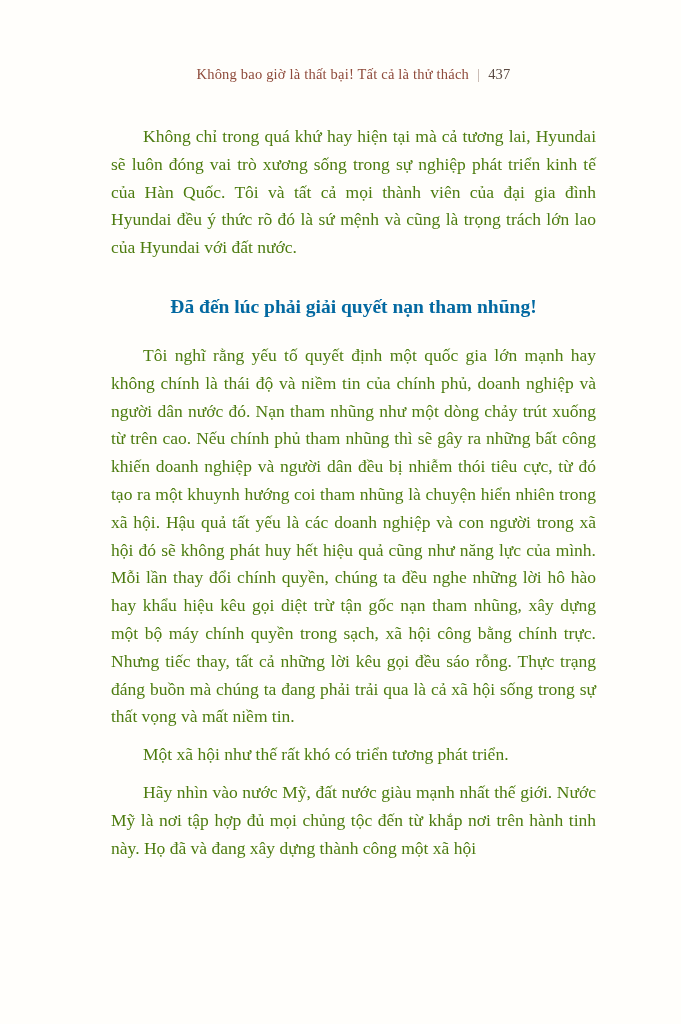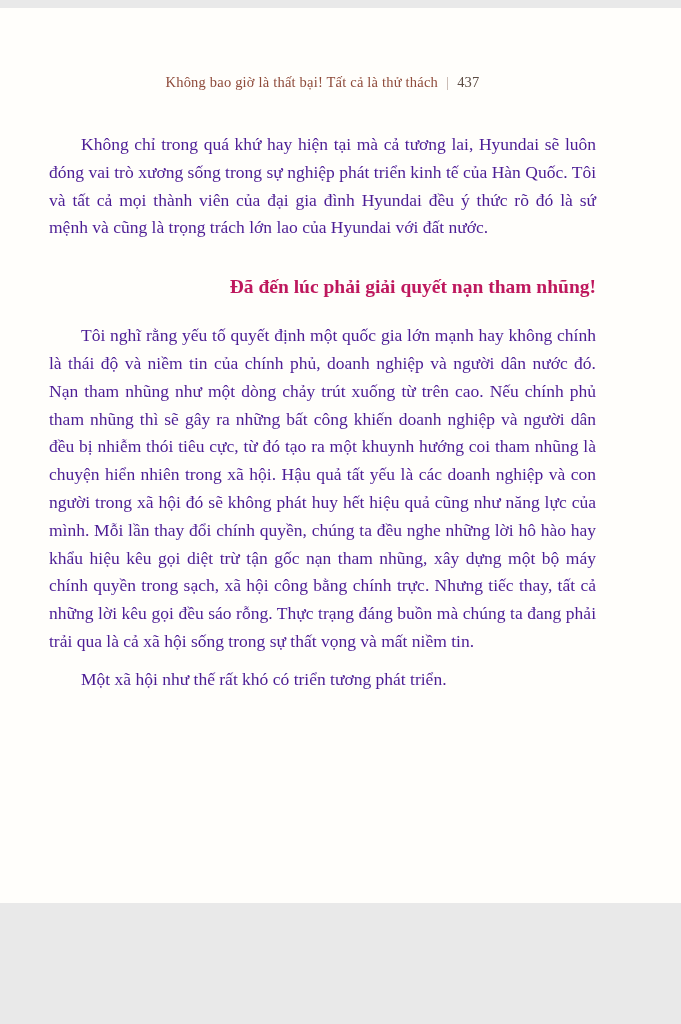--- a/index.html
+++ b/index.html
@@ -2,25 +2,25 @@
 <html><head>
 <meta charset="utf-8">
 <style>
   html, body {
     margin: 0;
     padding: 0;
     background: #e9e9e9;
   }
   .page {
     width: 681px;
-    height: 895px;
-    margin: 8px auto;
+    height: 1024px;
+    margin: 0 auto;
     background: #fffefb;
     box-sizing: border-box;
-    padding: 66px 85px 40px 49px;
+    padding: 66px 85px 40px 111px;
     font-family: "Liberation Serif", "DejaVu Serif", serif;
     overflow: hidden;
   }
   .running-head {
     text-align: center;
     font-size: 14.5px;
     letter-spacing: 0.2px;
     color: #8e4a3a;
     margin-bottom: 40px;
     white-space: nowrap;
@@ -30,31 +30,31 @@
     margin: 0 8px;
     color: #b9a79e;
   }
   .running-head .pageno {
     color: #5a4a42;
   }
   .para {
     font-size: 17.5px;
     line-height: 27.8px;
     text-align: justify;
-    color: #4c1d95;
+    color: #4d7c0f;
     margin: 0 0 10px 0;
   }
   .para.indent {
     text-indent: 32px;
   }
   .section-heading {
-    text-align: right;
+    text-align: center;
     font-weight: bold;
     font-size: 19.5px;
-    color: #be185d;
+    color: #0369a1;
     margin: 34px 0 24px 0;
   }
 </style>
 </head>
 <body>
 
 <div class="page">
 
   <div class="running-head">
     <span>Không bao giờ là thất bại! Tất cả là thử thách</span><span class="sep">|</span><span class="pageno">437</span>
@@ -62,14 +62,15 @@
 
   <p class="para indent">Không chỉ trong quá khứ hay hiện tại mà cả tương lai, Hyundai sẽ luôn đóng vai trò xương sống trong sự nghiệp phát triển kinh tế của Hàn Quốc. Tôi và tất cả mọi thành viên của đại gia đình Hyundai đều ý thức rõ đó là sứ mệnh và cũng là trọng trách lớn lao của Hyundai với đất nước.</p>
 
   <h2 class="section-heading">Đã đến lúc phải giải quyết nạn tham nhũng!</h2>
 
 
   <p class="para indent">Tôi nghĩ rằng yếu tố quyết định một quốc gia lớn mạnh hay không chính là thái độ và niềm tin của chính phủ, doanh nghiệp và người dân nước đó. Nạn tham nhũng như một dòng chảy trút xuống từ trên cao. Nếu chính phủ tham nhũng thì sẽ gây ra những bất công khiến doanh nghiệp và người dân đều bị nhiễm thói tiêu cực, từ đó tạo ra một khuynh hướng coi tham nhũng là chuyện hiển nhiên trong xã hội. Hậu quả tất yếu là các doanh nghiệp và con người trong xã hội đó sẽ không phát huy hết hiệu quả cũng như năng lực của mình. Mỗi lần thay đổi chính quyền, chúng ta đều nghe những lời hô hào hay khẩu hiệu kêu gọi diệt trừ tận gốc nạn tham nhũng, xây dựng một bộ máy chính quyền trong sạch, xã hội công bằng chính trực. Nhưng tiếc thay, tất cả những lời kêu gọi đều sáo rỗng. Thực trạng đáng buồn mà chúng ta đang phải trải qua là cả xã hội sống trong sự thất vọng và mất niềm tin.</p>
 
   <p class="para indent">Một xã hội như thế rất khó có triển tương phát triển.</p>
 
+  <p class="para indent">Hãy nhìn vào nước Mỹ, đất nước giàu mạnh nhất thế giới. Nước Mỹ là nơi tập hợp đủ mọi chủng tộc đến từ khắp nơi trên hành tinh này. Họ đã và đang xây dựng thành công một xã hội</p>
 
 </div>
 
 </body></html>

